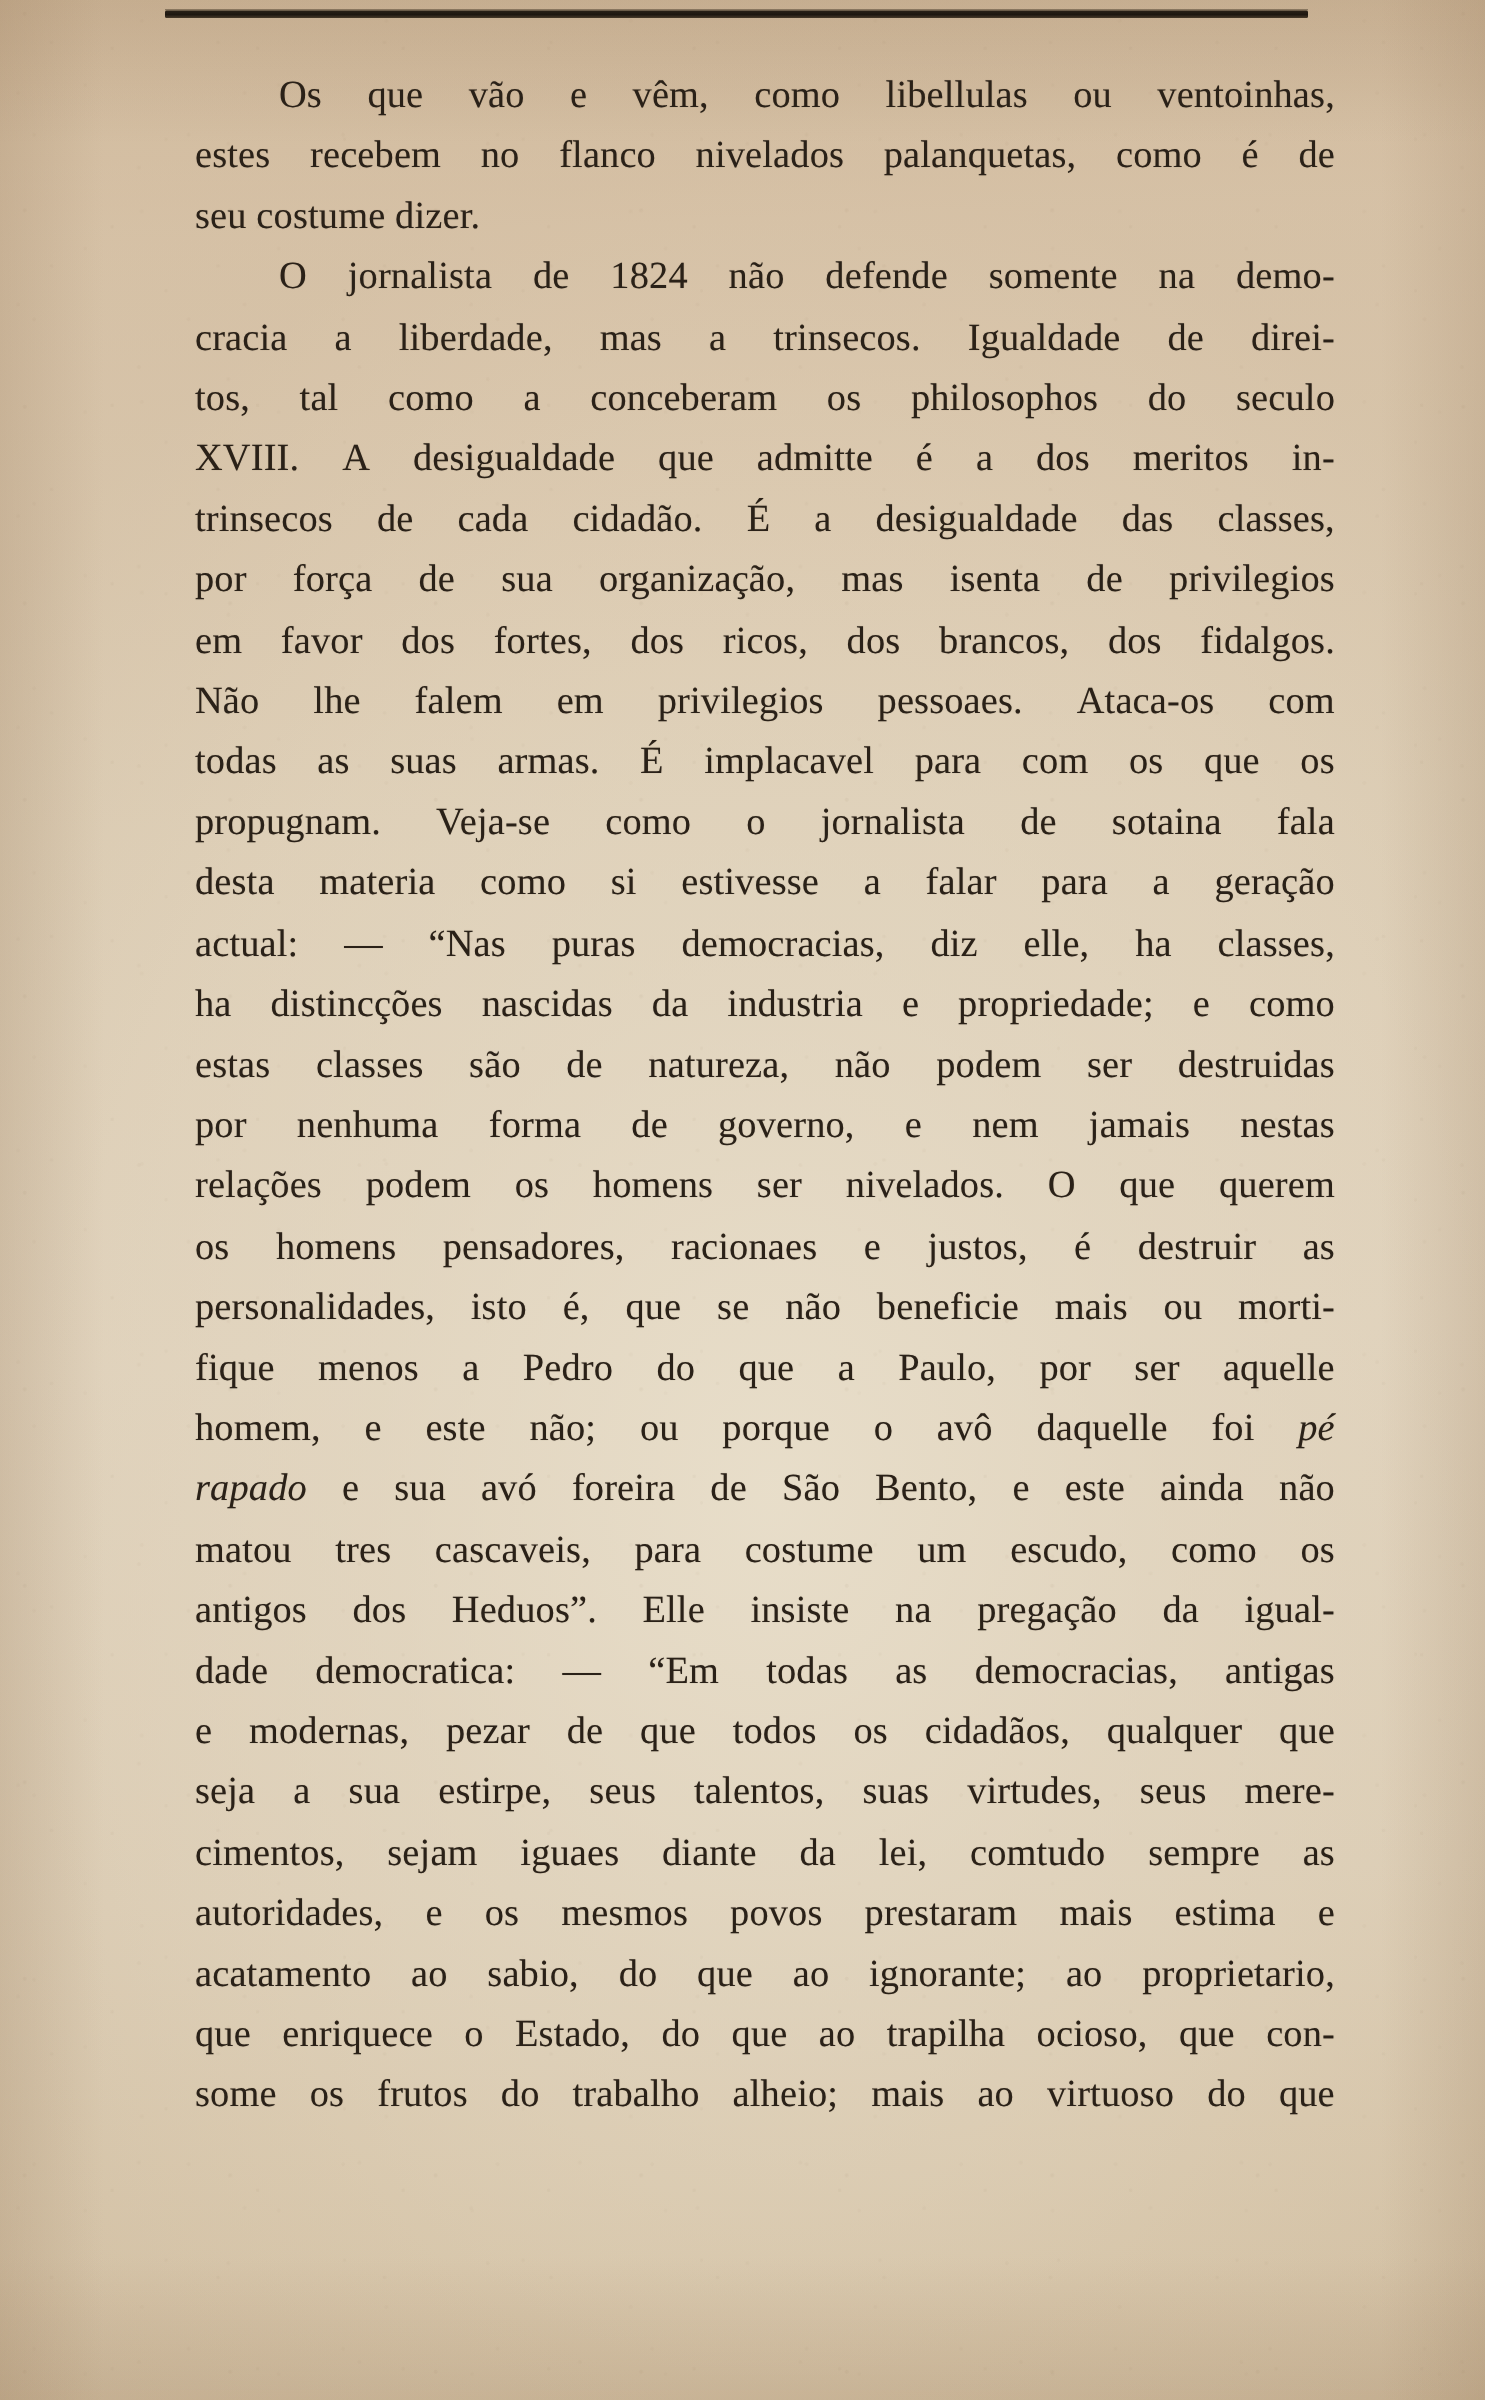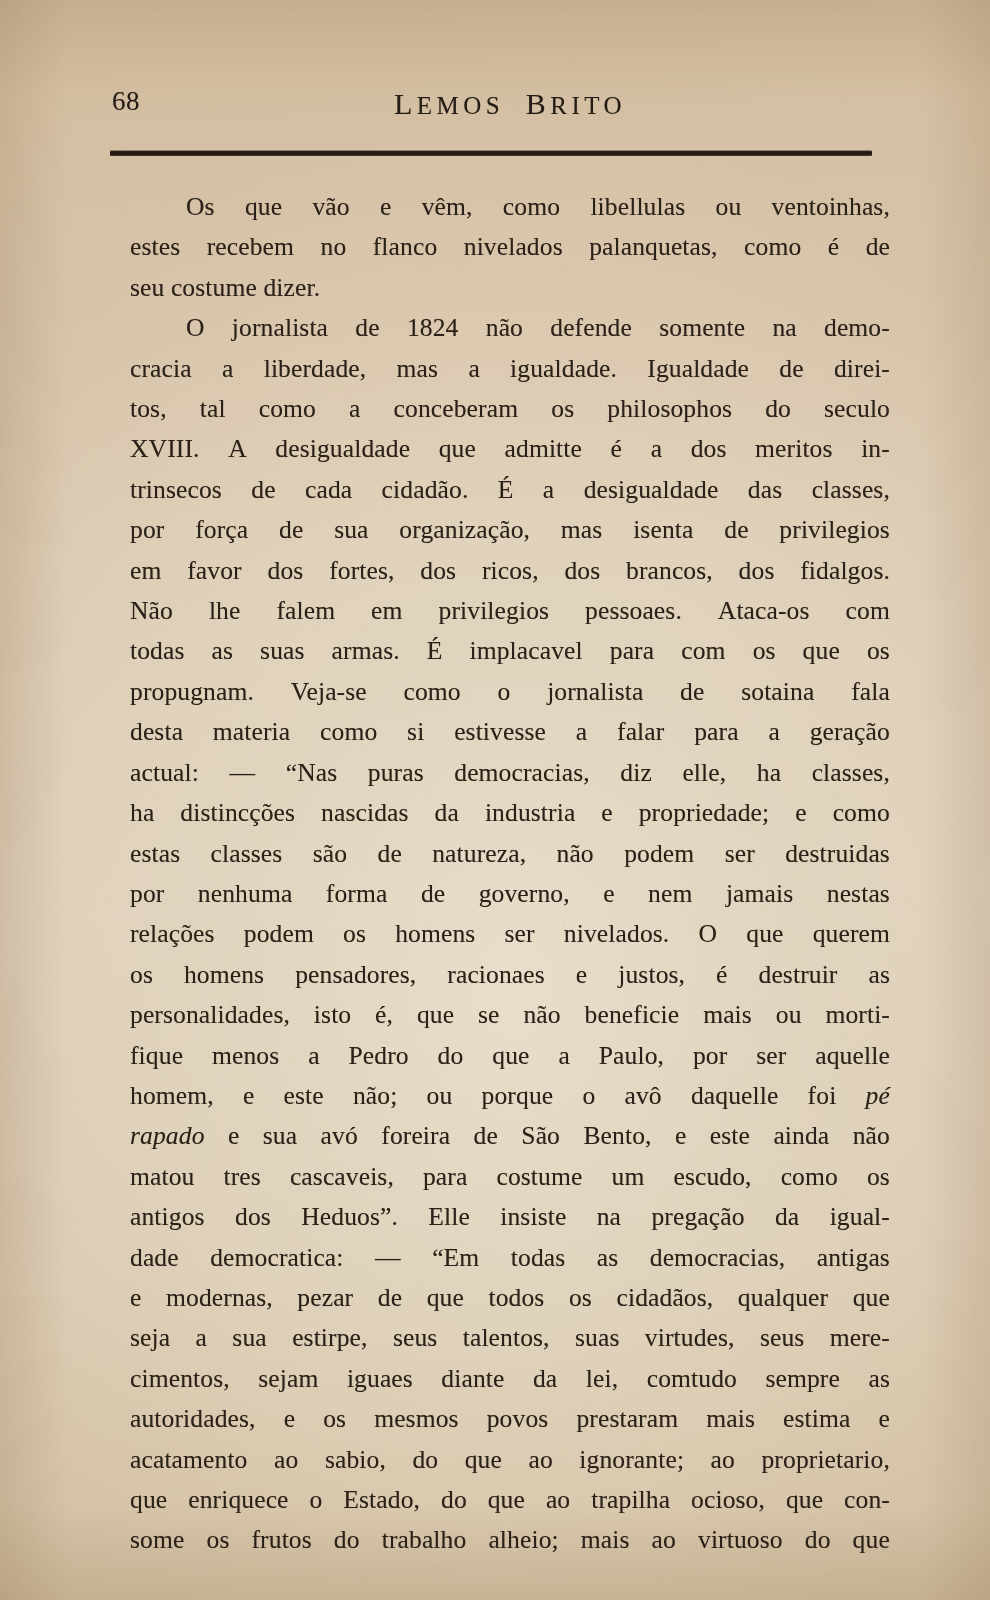--- a/index.html
+++ b/index.html
@@ -149,33 +149,29 @@
 </style>
 </head>
 <body>
 
 <div class="page">
   <div class="grain"></div>
   <div class="edge-shade"></div>
 
   <div class="content">
 
-    <div class="header">
-      <div class="folio">68</div>
-      <div class="running-title"><span class="cap">L</span><span>EMOS</span>&nbsp;&nbsp;<span class="cap">B</span><span>RITO</span></div>
-    </div>
 
     <div class="rule"></div>
 
     <div class="body-text">
         <div class="line justify indent"><span class="w">Os</span><span class="w">que</span><span class="w">vão</span><span class="w">e</span><span class="w">vêm,</span><span class="w">como</span><span class="w">libellulas</span><span class="w">ou</span><span class="w">ventoinhas,</span></div>
         <div class="line justify"><span class="w">estes</span><span class="w">recebem</span><span class="w">no</span><span class="w">flanco</span><span class="w">nivelados</span><span class="w">palanquetas,</span><span class="w">como</span><span class="w">é</span><span class="w">de</span></div>
         <div class="line flush"><span class="w">seu costume dizer.</span></div>
         <div class="line justify indent"><span class="w">O</span><span class="w">jornalista</span><span class="w">de</span><span class="w">1824</span><span class="w">não</span><span class="w">defende</span><span class="w">somente</span><span class="w">na</span><span class="w">demo-</span></div>
-        <div class="line justify"><span class="w">cracia</span><span class="w">a</span><span class="w">liberdade,</span><span class="w">mas</span><span class="w">a</span><span class="w">igualdade.</span><span class="w">Igualdade</span><span class="w">de</span><span class="w">direi-</span></div>
+        <div class="line justify"><span class="w">cracia</span><span class="w">a</span><span class="w">liberdade,</span><span class="w">mas</span><span class="w">a</span><span class="w">trinsecos.</span><span class="w">Igualdade</span><span class="w">de</span><span class="w">direi-</span></div>
         <div class="line justify"><span class="w">tos,</span><span class="w">tal</span><span class="w">como</span><span class="w">a</span><span class="w">conceberam</span><span class="w">os</span><span class="w">philosophos</span><span class="w">do</span><span class="w">seculo</span></div>
         <div class="line justify"><span class="w">XVIII.</span><span class="w">A</span><span class="w">desigualdade</span><span class="w">que</span><span class="w">admitte</span><span class="w">é</span><span class="w">a</span><span class="w">dos</span><span class="w">meritos</span><span class="w">in-</span></div>
         <div class="line justify"><span class="w">trinsecos</span><span class="w">de</span><span class="w">cada</span><span class="w">cidadão.</span><span class="w">É</span><span class="w">a</span><span class="w">desigualdade</span><span class="w">das</span><span class="w">classes,</span></div>
         <div class="line justify"><span class="w">por</span><span class="w">força</span><span class="w">de</span><span class="w">sua</span><span class="w">organização,</span><span class="w">mas</span><span class="w">isenta</span><span class="w">de</span><span class="w">privilegios</span></div>
         <div class="line justify"><span class="w">em</span><span class="w">favor</span><span class="w">dos</span><span class="w">fortes,</span><span class="w">dos</span><span class="w">ricos,</span><span class="w">dos</span><span class="w">brancos,</span><span class="w">dos</span><span class="w">fidalgos.</span></div>
         <div class="line justify"><span class="w">Não</span><span class="w">lhe</span><span class="w">falem</span><span class="w">em</span><span class="w">privilegios</span><span class="w">pessoaes.</span><span class="w">Ataca-os</span><span class="w">com</span></div>
         <div class="line justify"><span class="w">todas</span><span class="w">as</span><span class="w">suas</span><span class="w">armas.</span><span class="w">É</span><span class="w">implacavel</span><span class="w">para</span><span class="w">com</span><span class="w">os</span><span class="w">que</span><span class="w">os</span></div>
         <div class="line justify"><span class="w">propugnam.</span><span class="w">Veja-se</span><span class="w">como</span><span class="w">o</span><span class="w">jornalista</span><span class="w">de</span><span class="w">sotaina</span><span class="w">fala</span></div>
         <div class="line justify"><span class="w">desta</span><span class="w">materia</span><span class="w">como</span><span class="w">si</span><span class="w">estivesse</span><span class="w">a</span><span class="w">falar</span><span class="w">para</span><span class="w">a</span><span class="w">geração</span></div>
         <div class="line justify"><span class="w">actual:</span><span class="w">—</span><span class="w">“Nas</span><span class="w">puras</span><span class="w">democracias,</span><span class="w">diz</span><span class="w">elle,</span><span class="w">ha</span><span class="w">classes,</span></div>

